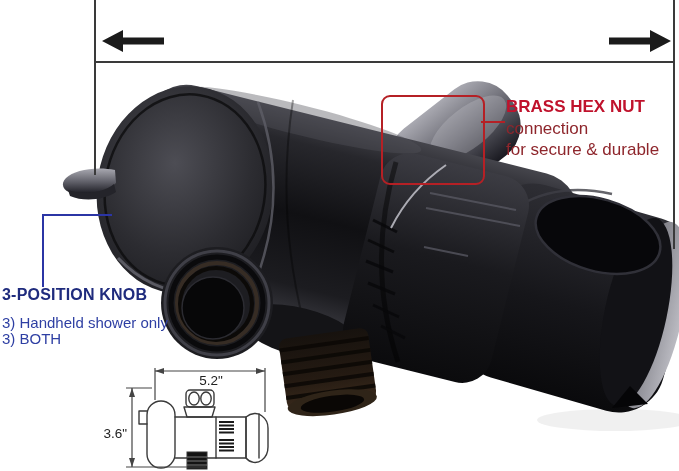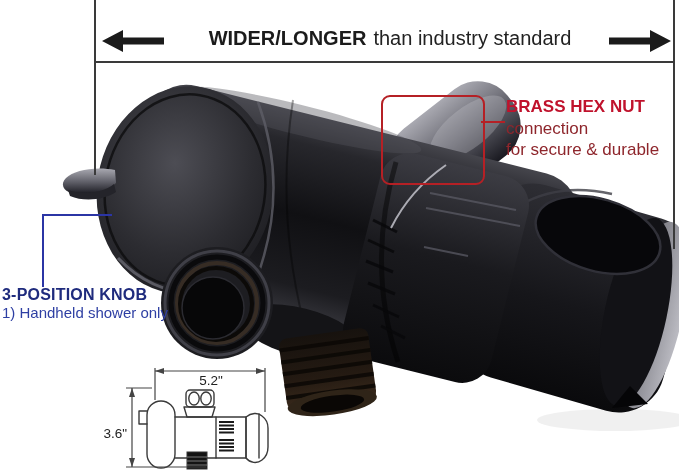--- a/index.html
+++ b/index.html
@@ -29,21 +29,21 @@
     border:2px solid var(--red-accent,#b52025);border-radius:9px;background:transparent;
   }
   .hexnut-leader{position:absolute;left:481px;top:121px;width:24px;height:2px;background:var(--red-accent,#b52025);}
   .hexnut-text{position:absolute;left:506px;top:96px;line-height:21px;white-space:nowrap;}
   .hexnut-title{font-size:17px;font-weight:bold;color:var(--red-title,#c0122c);line-height:22px;}
   .hexnut-line{font-size:17px;color:var(--red-text,#8e262c);}
   
   .knob-leader-h{position:absolute;left:42px;top:214px;width:70px;height:2px;background:var(--blue-line,#2b35a5);}
   .knob-leader-v{position:absolute;left:42px;top:214px;width:2px;height:73px;background:var(--blue-line,#2b35a5);}
   .knob-text{position:absolute;left:2px;top:285px;white-space:nowrap;}
-  .knob-title{font-size:16px;font-weight:bold;color:var(--blue-title,#1f2b7d);line-height:20px;margin-bottom:0;letter-spacing:.2px;}
+  .knob-title{font-size:16px;font-weight:bold;color:var(--blue-title,#1f2b7d);line-height:20px;margin-bottom:10px;letter-spacing:.2px;}
   .knob-item{font-size:15px;color:var(--blue-text,#2e3fa3);line-height:16px;}
   .diagram text{font-family:"Liberation Sans",sans-serif;}
 </style>
 </head>
 <body>
 
 <div class="stage">
 
   <svg class="abs" width="679" height="471" viewBox="0 0 679 471">
     <defs>
@@ -203,35 +203,33 @@
     <text x="127" y="438" text-anchor="end" font-size="13.5" fill="#222">3.6"</text>
   </svg>
 
   <div class="frame frame-left"></div>
   <div class="frame frame-top"></div>
   <div class="frame frame-right"></div>
 
   <svg class="arrow arrow-left" viewBox="0 0 64 26">
     <path d="M63,9.5 H22 V2 L1,13 L22,24 V16.5 H63 Z" fill="currentColor"></path>
   </svg>
-  <div class="header-text">
-    <span class="emph">WIDER/LONGER</span><span class="rest">than industry standard</span>
-  </div>
   <svg class="arrow arrow-right" viewBox="0 0 64 26">
     <path d="M1,9.5 H42 V2 L63,13 L42,24 V16.5 H1 Z" fill="currentColor"></path>
   </svg>
 
   <div class="hexnut-box"></div>
   <div class="hexnut-leader"></div>
   <div class="hexnut-text">
     <div class="hexnut-title">BRASS HEX NUT</div>
     <div class="hexnut-line">connection</div>
     <div class="hexnut-line">for secure &amp; durable</div>
   </div>
 
   <div class="knob-leader-h"></div>
   <div class="knob-leader-v"></div>
   <div class="knob-text">
     <div class="knob-title">3-POSITION KNOB</div>
-    <div class="knob-item">1) Handheld shower only</div>
+    <div class="knob-item">3) Handheld shower only</div>
+    <div class="knob-item">3) BOTH</div>
   </div>
 
 </div>
 
 </body></html>

